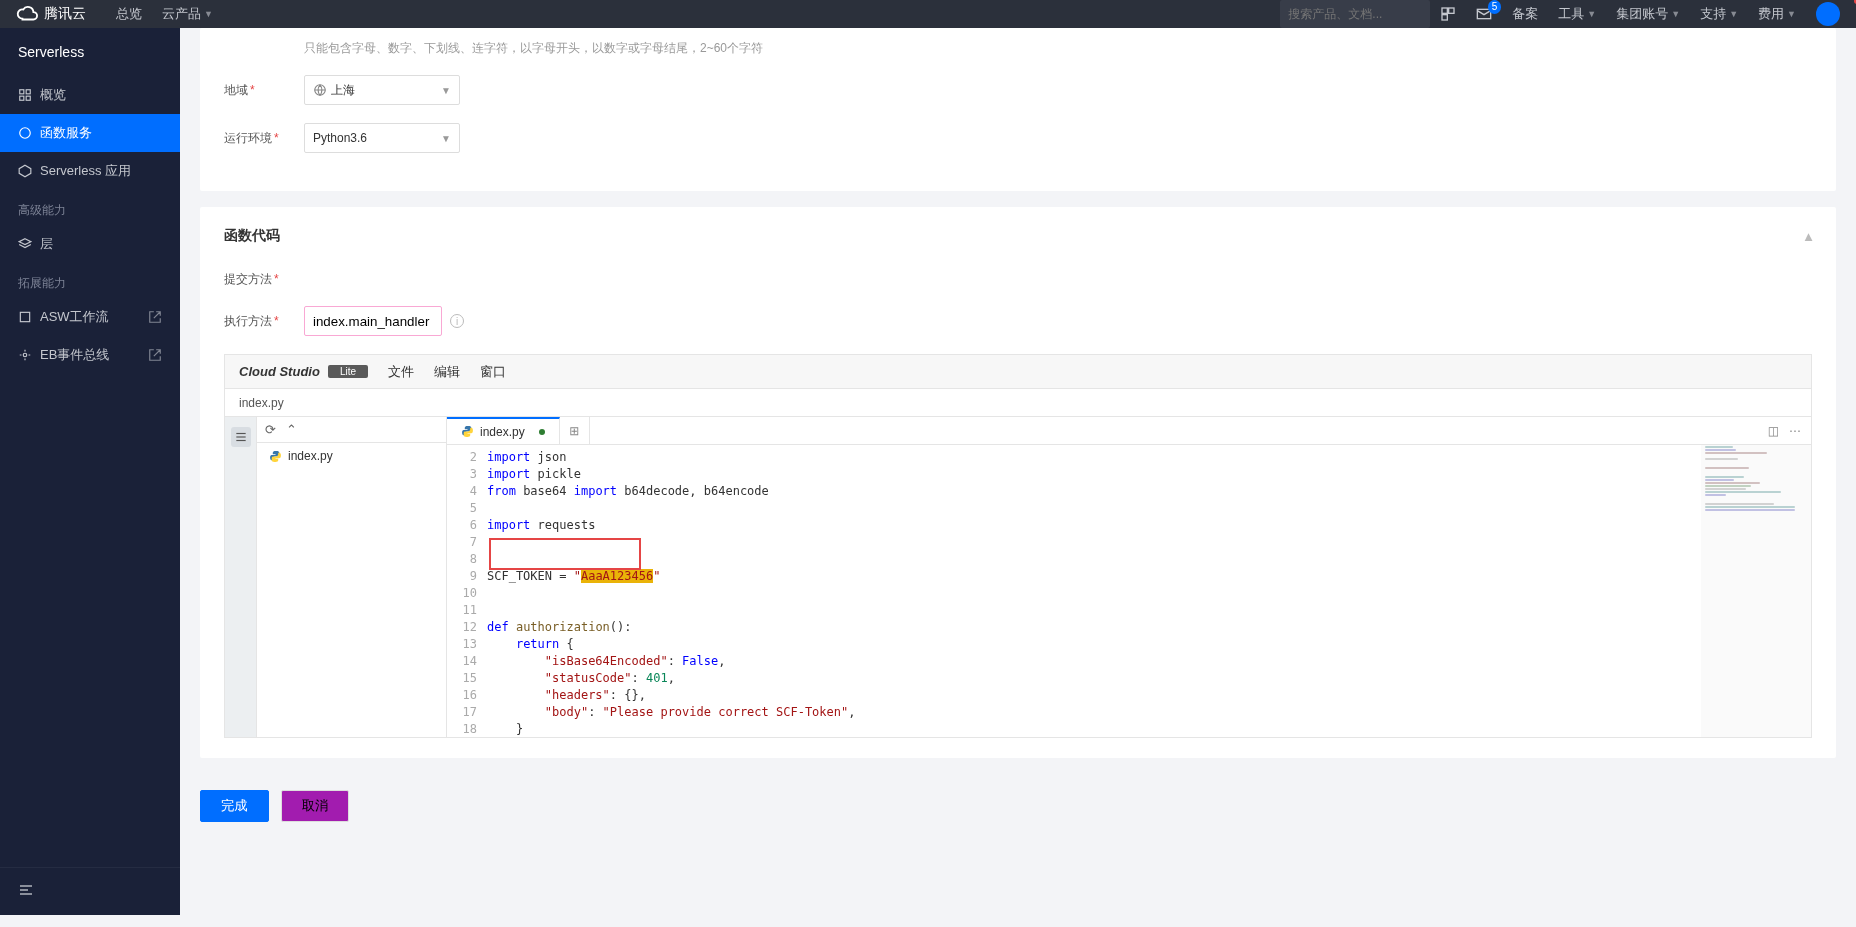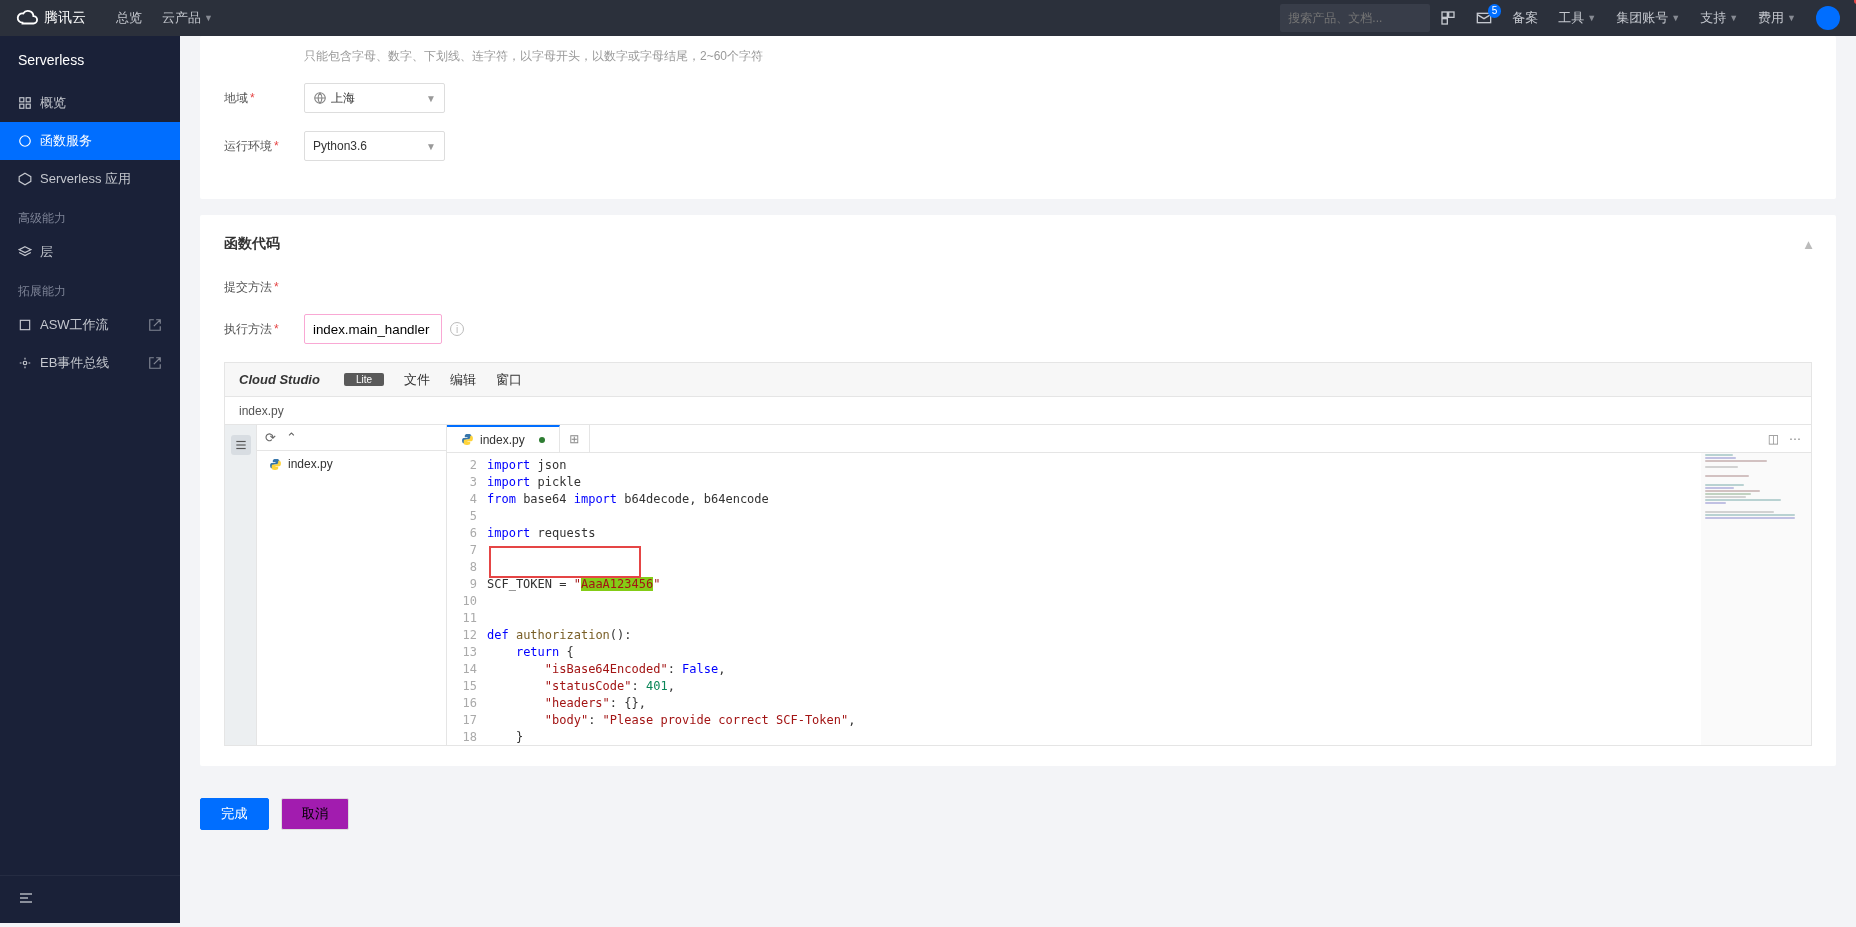--- a/index.html
+++ b/index.html
@@ -1,18 +1,18 @@
 <!DOCTYPE html>
 <html><head>
 <meta charset="utf-8">
 <style>
 * { margin: 0; padding: 0; box-sizing: border-box; }
 body { font-family: -apple-system, "Microsoft YaHei", sans-serif; font-size: 12px; color: #333; background: #f3f4f7; overflow: hidden; }
 
-.topbar { height: 36px; background: #2b303b; display: flex; align-items: center; padding: 0 16px; color: #fff; }
+.topbar { height: 28px; background: #2b303b; display: flex; align-items: center; padding: 0 16px; color: #fff; }
 .topbar .logo { display: flex; align-items: center; gap: 6px; font-size: 14px; margin-right: 20px; }
 .topbar .logo svg { width: 22px; height: 22px; }
 .topbar .nav-item { color: #c4c7ce; padding: 0 10px; cursor: pointer; font-size: 13px; display: flex; align-items: center; }
 .topbar .caret { margin-left: 3px; font-size: 9px; opacity: 0.6; }
 .topbar .spacer { flex: 1; }
 .topbar .search { background: #383d49; border-radius: 2px; height: 28px; display: flex; align-items: center; padding: 0 8px; width: 150px; }
 .topbar .search input { background: transparent; border: none; color: #c4c7ce; outline: none; flex: 1; font-size: 12px; }
 .topbar .search svg { width: 14px; height: 14px; fill: #c4c7ce; }
 .topbar .topicon { margin: 0 10px; color: #c4c7ce; position: relative; cursor: pointer; display: flex; align-items: center; }
 .topbar .badge { position: absolute; top: -6px; right: -9px; background: #006eff; color: #fff; border-radius: 8px; font-size: 10px; padding: 0 4px; height: 14px; line-height: 14px; }
@@ -28,35 +28,35 @@
 .sidebar .section-label { padding: 12px 18px 6px; color: #7d8396; font-size: 12px; }
 .sidebar .ext-icon { margin-left: auto; opacity: 0.6; }
 .sidebar .collapse { margin-top: auto; padding: 14px 18px; border-top: 1px solid rgba(255,255,255,0.05); }
 
 .main { flex: 1; overflow-y: auto; padding: 0 20px; position: relative; }
 .panel { background: #fff; border-radius: 2px; margin-bottom: 16px; padding: 20px 24px; }
 .hint { color: #999; font-size: 12px; margin-left: 408px; margin-top: 8px; }
 .form-row { display: flex; align-items: center; margin: 18px 0; }
 .form-label { width: 80px; color: #555; font-size: 12px; }
 .form-label .req { color: #e54545; margin-left: 2px; }
-.select { border: 1px solid #ddd; border-radius: 2px; height: 30px; width: 141px; display: flex; align-items: center; padding: 0 8px; cursor: pointer; position: relative; }
+.select { border: 1px solid #ddd; border-radius: 2px; height: 30px; width: 156px; display: flex; align-items: center; padding: 0 8px; cursor: pointer; position: relative; }
 .select .sel-caret { margin-left: auto; color: #999; font-size: 10px; }
 .radio-group { display: flex; gap: 20px; }
 .radio { display: flex; align-items: center; gap: 6px; cursor: pointer; }
 .radio .circle { width: 14px; height: 14px; border-radius: 50%; border: 1px solid #bbb; display: flex; align-items: center; justify-content: center; }
 .radio.checked .circle { border-color: #006eff; }
 .radio.checked .circle::after { content: ""; width: 8px; height: 8px; border-radius: 50%; background: #006eff; }
 .input { border: 1px solid #f9a8d4; border-radius: 2px; height: 30px; width: 138px; padding: 0 8px; outline: none; }
 .info-icon { margin-left: 8px; color: #bbb; width: 14px; height: 14px; border: 1px solid #bbb; border-radius: 50%; display: inline-flex; align-items: center; justify-content: center; font-size: 10px; }
 
 .section-title { font-size: 14px; font-weight: 600; padding-bottom: 8px; display: flex; justify-content: space-between; align-items: center; }
 
 .ide { border: 1px solid #e5e5e5; background: #fff; }
 .ide-topbar { background: #f7f7f7; border-bottom: 1px solid #e5e5e5; height: 34px; display: flex; align-items: center; padding: 0 14px; gap: 20px; font-size: 13px; }
-.ide-brand { font-weight: 600; font-style: italic; display: flex; align-items: center; gap: 24px; }
+.ide-brand { font-weight: 600; font-style: italic; display: flex; align-items: center; gap: 8px; }
 .ide-brand .lite { background: #5a5a5a; color: #fff; font-size: 10px; padding: 1px 12px; border-radius: 2px; font-style: normal; font-weight: normal; }
 .ide-breadcrumb { height: 28px; display: flex; align-items: center; padding: 0 14px; border-bottom: 1px solid #e5e5e5; font-size: 12px; color: #555; }
 .ide-body { display: flex; height: 320px; }
 .ide-activity { width: 32px; background: #eceff1; border-right: 1px solid #e5e5e5; display: flex; flex-direction: column; align-items: center; padding-top: 6px; }
 .ide-activity .act { width: 20px; height: 20px; margin: 4px 0; display: flex; align-items: center; justify-content: center; color: #666; }
 .ide-explorer { width: 190px; border-right: 1px solid #e5e5e5; }
 .ide-explorer .exp-tools { height: 26px; border-bottom: 1px solid #e5e5e5; display: flex; align-items: center; gap: 10px; padding: 0 8px; color: #666; font-size: 13px; }
 .ide-explorer .file { padding: 6px 12px; display: flex; align-items: center; gap: 6px; font-size: 12px; }
 .ide-tabs-row { display: flex; height: 28px; border-bottom: 1px solid #e5e5e5; align-items: stretch; }
 .ide-tab { border-right: 1px solid #e5e5e5; padding: 0 14px; display: flex; align-items: center; gap: 6px; font-size: 12px; border-top: 2px solid #006eff; background: #fff; }
@@ -66,21 +66,21 @@
 .ide-tab-actions { display: flex; align-items: center; gap: 10px; padding: 0 10px; color: #888; }
 .ide-editor-wrap { flex: 1; display: flex; overflow: hidden; position: relative; }
 .ide-editor { flex: 1; display: flex; font-family: Consolas, monospace; font-size: 12px; overflow: hidden; }
 .gutter { width: 40px; text-align: right; color: #aaa; padding: 4px 10px 4px 0; line-height: 17px; user-select: none; }
 .code { flex: 1; padding: 4px 0; line-height: 17px; white-space: pre; position: relative; }
 .code .kw { color: #0000ff; }
 .code .str { color: #a31515; }
 .code .num { color: #098658; }
 .code .fn { color: #795e26; }
 .hl-box { position: absolute; border: 2px solid #e54545; left: 2px; top: 93px; width: 152px; height: 32px; pointer-events: none; }
-.sel { background: #84cc16; }
+.sel { background: #eab308; }
 .minimap { width: 110px; background: #fafafa; position: relative; overflow: hidden; }
 .minimap .mm-line { height: 2px; margin: 1px 4px; border-radius: 1px; }
 
 .footer { position: sticky; bottom: 0; background: #f3f4f7; padding: 16px 0; display: flex; gap: 12px; }
 .btn { height: 32px; padding: 0 20px; border-radius: 2px; cursor: pointer; border: 1px solid #ddd; background: #a21caf; display: inline-flex; align-items: center; justify-content: center; }
 .btn.primary { background: #006eff; border-color: #006eff; color: #fff; }
 
 .globe-icon { width: 14px; height: 14px; margin-right: 4px; }
 .py-icon { width: 13px; height: 13px; }
 .caret-icon { color: #bbb; }

